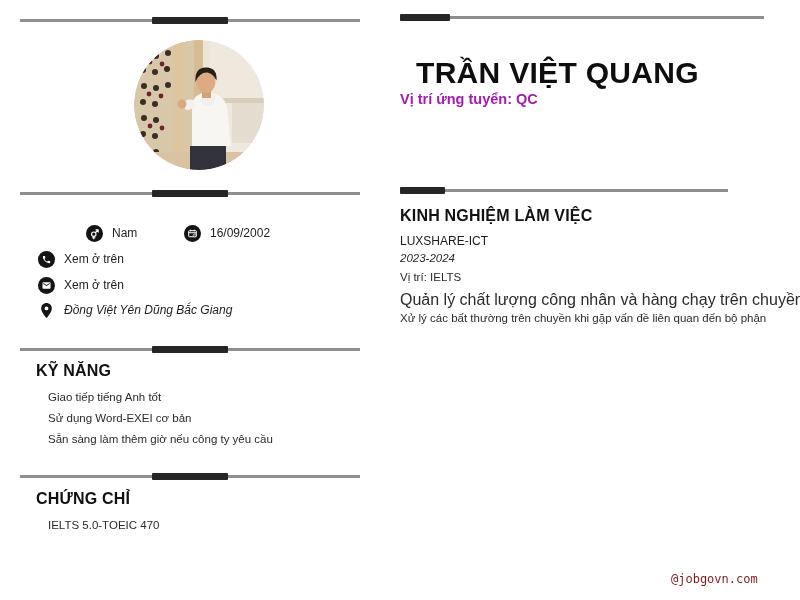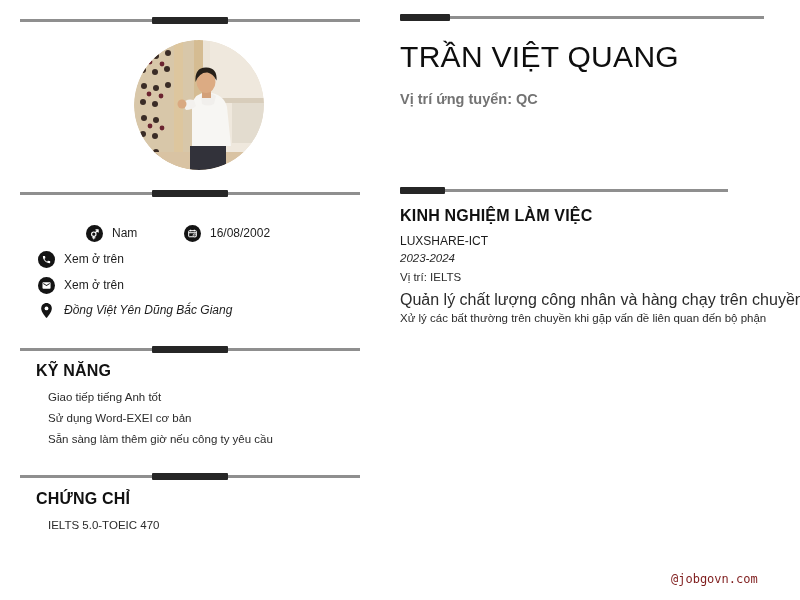--- a/index.html
+++ b/index.html
@@ -34,27 +34,27 @@
   .section-title {
     position: absolute; margin: 0;
     font-size: 16px; font-weight: bold; color: #111; letter-spacing: 0.2px;
     white-space: nowrap;
   }
   .body-lines { position: absolute; margin: 0; }
   .body-lines .line {
     font-size: 11.5px; line-height: 21px; color: #2b2b2b; white-space: nowrap; margin-left: 12px;
   }
   .cv-name {
-    position: absolute; left: 400px; top: 40px; margin: 0;
-    font-size: 30px; font-weight: normal; color: #0e0e0e; letter-spacing: 0.3px;
+    position: absolute; left: 400px; top: 40px; margin: 16px;
+    font-size: 30px; font-weight: bold; color: #0e0e0e; letter-spacing: 0.3px;
     white-space: nowrap;
   }
   .cv-position {
     position: absolute; left: 400px; top: 91px;
-    font-size: 14.5px; font-weight: bold; color: #737373; white-space: nowrap;
+    font-size: 14.5px; font-weight: bold; color: #a21caf; white-space: nowrap;
   }
   .exp-company { position: absolute; left: 400px; top: 234px; font-size: 12px; font-weight: normal; color: #1b1b1b; }
   .exp-period  { position: absolute; left: 400px; top: 252px; font-size: 11.5px; font-style: italic; color: #2b2b2b; }
   .exp-role    { position: absolute; left: 400px; top: 271px; font-size: 11.5px; color: #2b2b2b; }
   .exp-duty0   { position: absolute; left: 400px; top: 291px; font-size: 16px; color: #2b2b2b; white-space: nowrap; }
   .exp-duty1   { position: absolute; left: 400px; top: 312px; font-size: 11.5px; color: #2b2b2b; white-space: nowrap; }
   .watermark {
     position: absolute; left: 671px; top: 572px;
     font-family: "DejaVu Sans Mono", monospace;
     font-size: 12px; color: #7f1d1d; white-space: nowrap;
@@ -144,21 +144,21 @@
   </div>
 
   <div class="info-row" style="left:184px; top:224px;">
     <svg class="ico" viewBox="0 0 24 24">
       <circle cx="12" cy="12" r="12" fill="#141414"></circle>
       <rect x="6.6" y="8" width="10.8" height="8.6" rx="1" fill="none" stroke="#fff" stroke-width="1.4"></rect>
       <path d="M6.6 10.9 h10.8 M9.4 6.6 v2.4 M14.6 6.6 v2.4" stroke="#fff" stroke-width="1.4" fill="none"></path>
       <circle cx="15" cy="14.6" r="2.1" fill="#141414" stroke="#fff" stroke-width="1.1"></circle>
       <path d="M15 13.6 v1 l.8 .5" stroke="#fff" stroke-width="0.9" fill="none"></path>
     </svg>
-    <span class="txt">16/08/2002</span>
+    <span class="txt">16/09/2002</span>
   </div>
 
   <div class="info-row" style="left:38px; top:250px;">
     <svg class="ico" viewBox="0 0 24 24">
       <circle cx="12" cy="12" r="12" fill="#141414"></circle>
       <g transform="translate(5.2,5.2) scale(0.57)">
         <path fill="#fff" d="M6.62 10.79c1.44 2.83 3.76 5.14 6.59 6.59l2.2-2.2c.27-.27.67-.36 1.02-.24 1.12.37 2.33.57 3.57.57.55 0 1 .45 1 1V20c0 .55-.45 1-1 1-9.39 0-17-7.61-17-17 0-.55.45-1 1-1h3.5c.55 0 1 .45 1 1 0 1.25.2 2.45.57 3.57.11.35.03.74-.25 1.02l-2.2 2.2z"></path>
       </g>
     </svg>
     <span class="txt">Xem ở trên</span>

